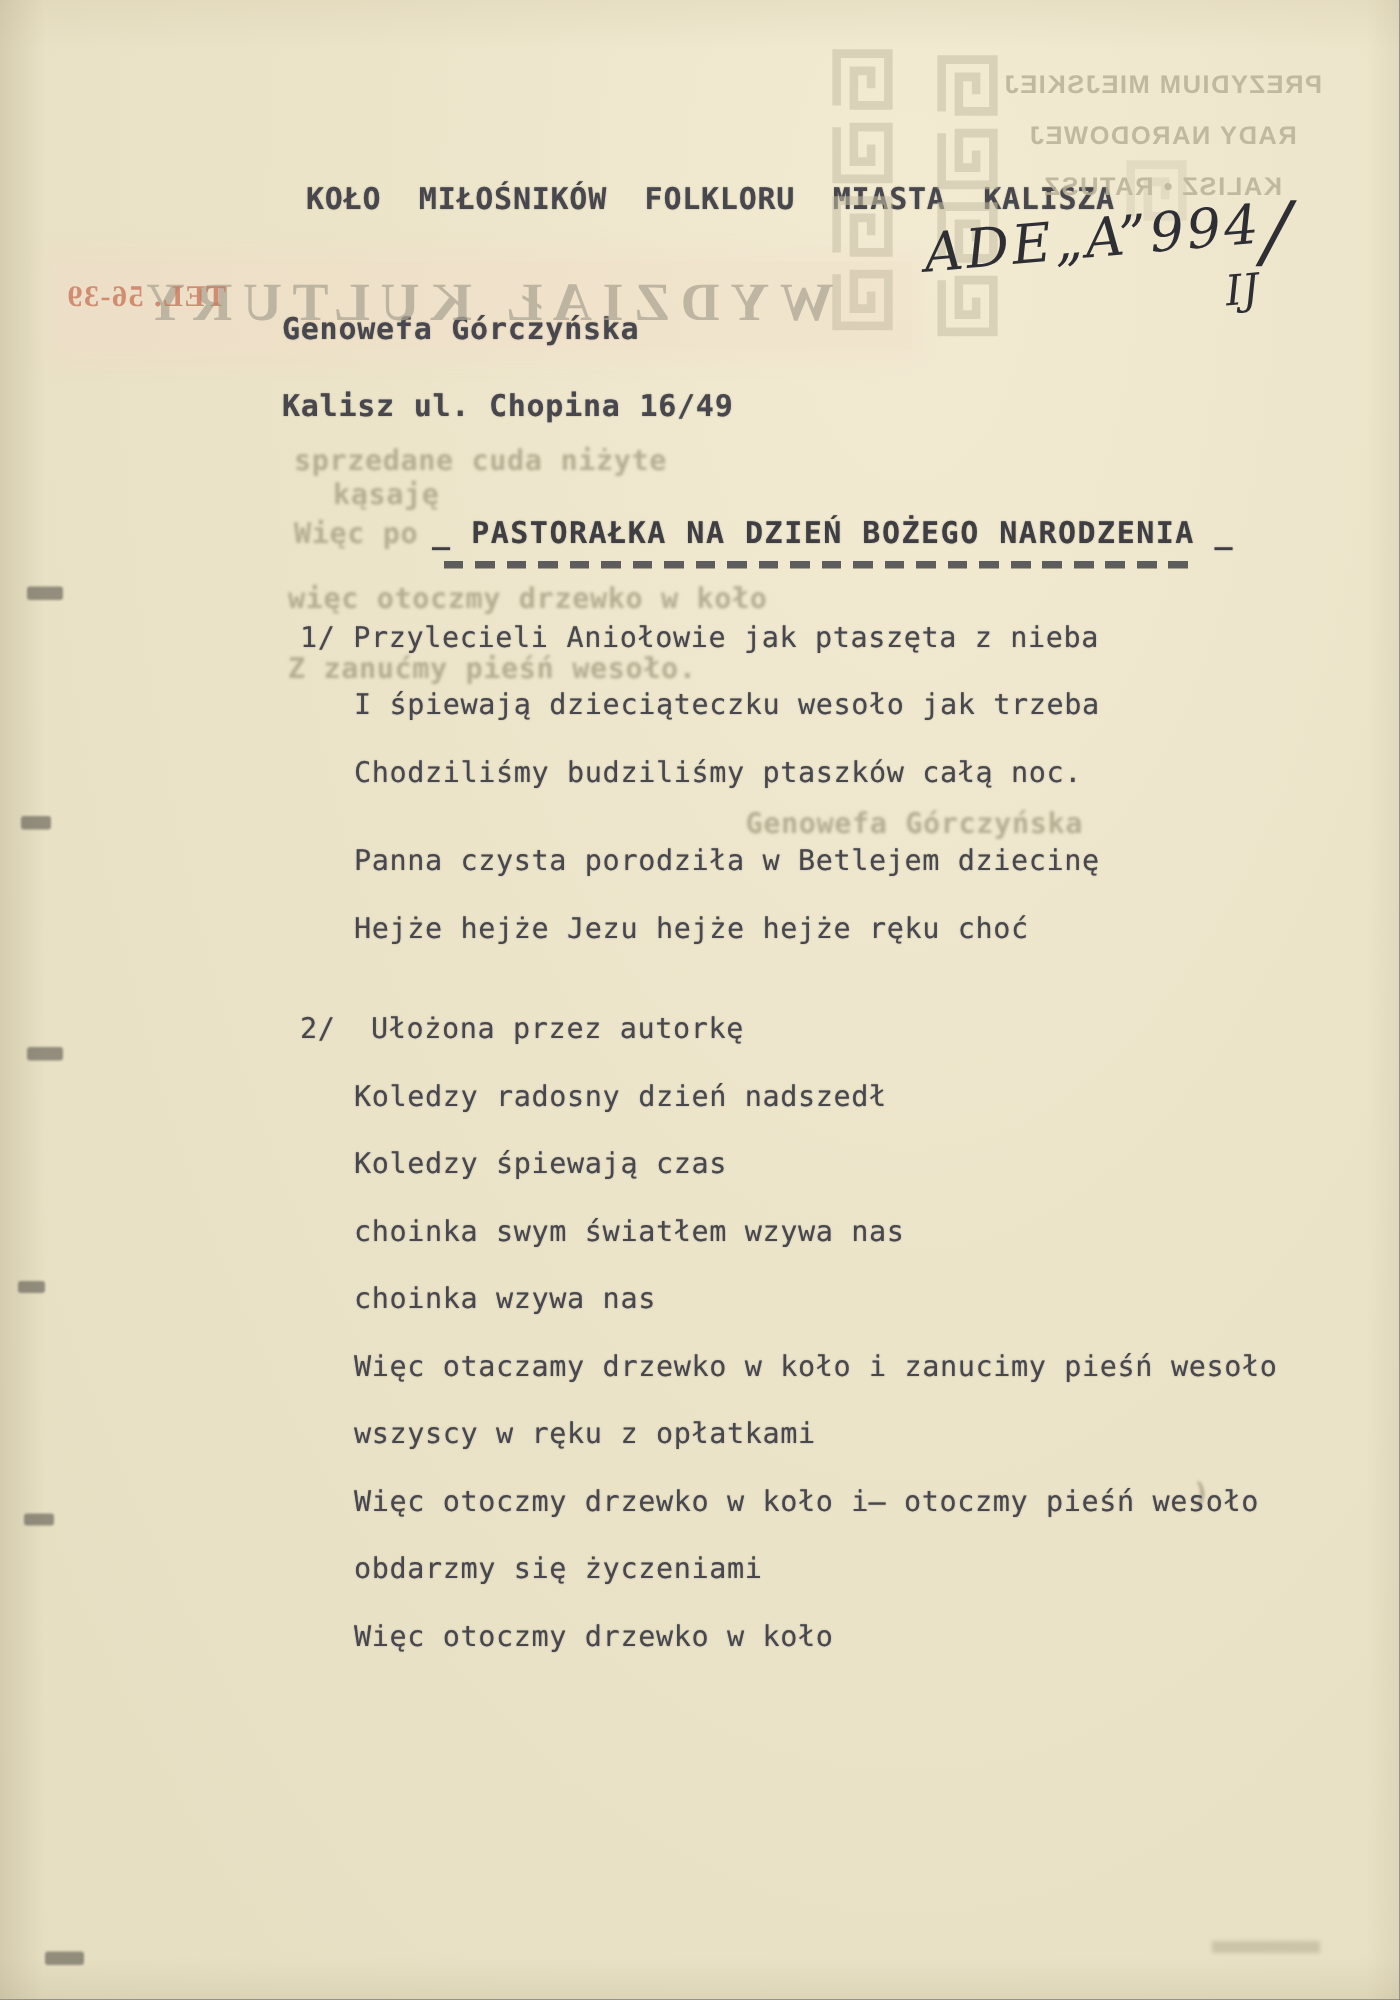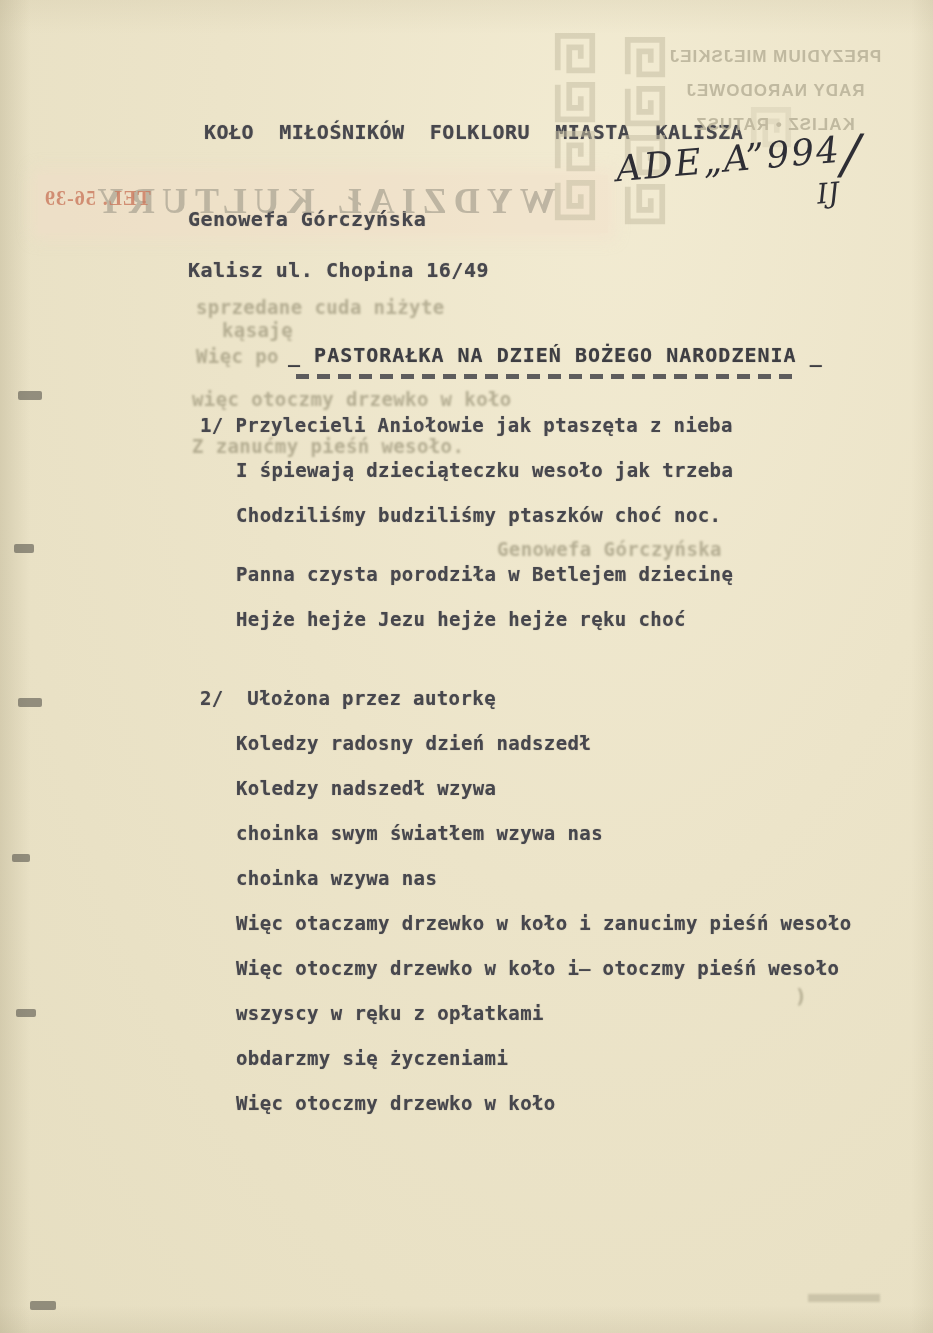--- a/index.html
+++ b/index.html
@@ -21,25 +21,25 @@
   .org-header{left:204px;top:120px;letter-spacing:.5px;}
   .author-name{left:188px;top:207px;}
   .author-address{left:188px;top:258px;}
   .title-row{left:288px;top:343px;color:#3e3e43;letter-spacing:1px;z-index:5;}
   .title-underline{
     position:absolute;left:296px;top:374px;width:502px;height:5px;z-index:5;
     background:repeating-linear-gradient(90deg,#45454a 0 13px,transparent 13px 21px);
     opacity:.85;filter:blur(.2px);
   }
   .poem{position:absolute;left:200px;top:414px;z-index:5;}
-  .poem .line{height:45px;font-weight:bold;color:#47474d;letter-spacing:.4px;white-space:pre;
+  .poem .line{height:45px;font-weight:normal;color:#47474d;letter-spacing:.4px;white-space:pre;
     text-shadow:0 0 1px rgba(71,71,77,.5);font-size:19px;}
   .poem .line:not(.lead){padding-left:36px;}
   .stanza + .stanza{margin-top:14px;}
-  .stanza.s2{margin-top:34px;}
+  .stanza.s2{margin-top:22px;}
 
   .mirrored{transform:scaleX(-1);}
   .stamp-institution{
     position:absolute;left:642px;top:40px;width:266px;text-align:center;z-index:1;
     font-family:"Liberation Sans",sans-serif;font-weight:bold;font-size:17px;
     line-height:34px;letter-spacing:1px;color:rgba(183,176,152,.85);
   }
   .stamp-band{
     position:absolute;left:38px;top:175px;width:570px;height:58px;z-index:0;
     background:rgba(243,219,201,.40);box-shadow:0 0 14px 6px rgba(243,219,201,.35);
@@ -136,35 +136,35 @@
   <div class="typed author-name">Genowefa Górczyńska</div>
   <div class="typed author-address">Kalisz ul. Chopina 16/49</div>
 
   <div class="typed title-row"><span>_</span><span> </span><span class="title">PASTORAŁKA NA DZIEŃ BOŻEGO NARODZENIA</span><span> </span><span>_</span></div>
   <div class="title-underline"></div>
 
   <div class="poem">
       <div class="stanza s0">
         <div class="line lead">1/ Przylecieli Aniołowie jak ptaszęta z nieba</div>
         <div class="line">I śpiewają dzieciąteczku wesoło jak trzeba</div>
-        <div class="line">Chodziliśmy budziliśmy ptaszków choć noc.</div>
+        <div class="line">Chodziliśmy budziliśmy ptaszków całą noc.</div>
       </div>
       <div class="stanza s1">
         <div class="line">Panna czysta porodziła w Betlejem dziecinę</div>
         <div class="line">Hejże hejże Jezu hejże hejże ręku choć</div>
       </div>
       <div class="stanza s2">
         <div class="line lead">2/  Ułożona przez autorkę</div>
         <div class="line">Koledzy radosny dzień nadszedł</div>
-        <div class="line">Koledzy nadszedł wzywa</div>
+        <div class="line">Koledzy śpiewają czas</div>
         <div class="line">choinka swym światłem wzywa nas</div>
         <div class="line">choinka wzywa nas</div>
         <div class="line">Więc otaczamy drzewko w koło i zanucimy pieśń wesoło</div>
+        <div class="line">wszyscy w ręku z opłatkami</div>
         <div class="line">Więc otoczmy drzewko w koło i̶ otoczmy pieśń wesoło</div>
-        <div class="line">wszyscy w ręku z opłatkami</div>
         <div class="line">obdarzmy się życzeniami</div>
         <div class="line">Więc otoczmy drzewko w koło</div>
       </div>
     </div>
 
   <div class="handwriting">
     <span class="hw-main">ADE„A”994</span><span class="hw-slash">/</span>
     <span class="hw-below">IJ</span>
   </div>
 

